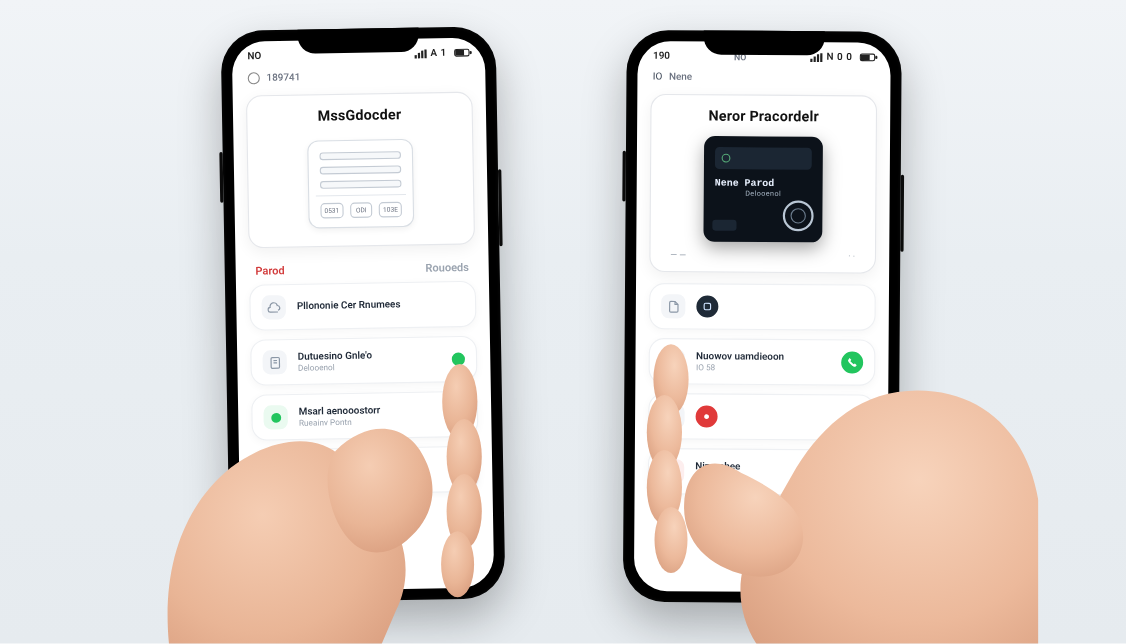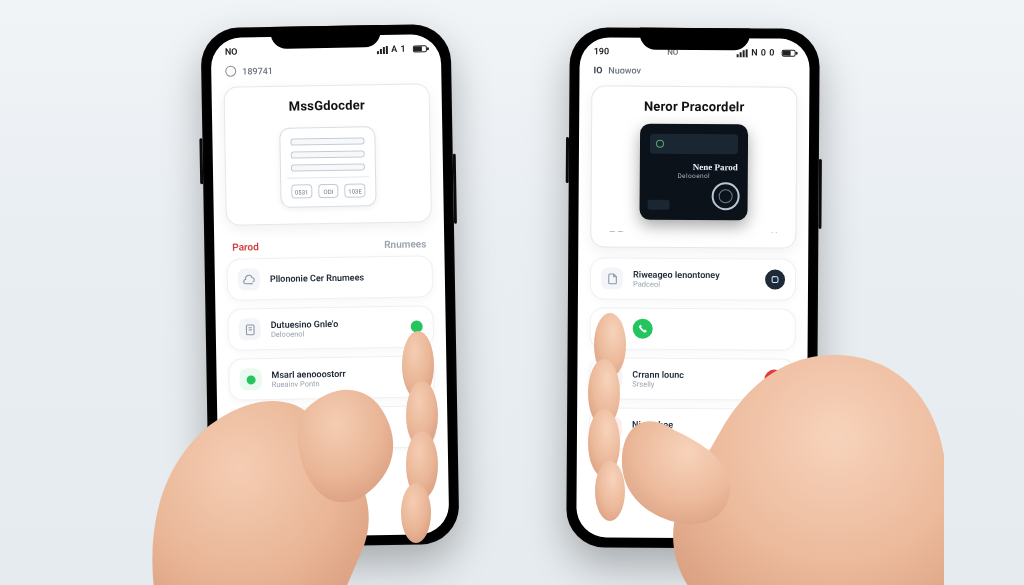--- a/index.html
+++ b/index.html
@@ -140,22 +140,22 @@
     color:#e9f1ff;
     position:relative;
     box-shadow: 0 6px 16px rgba(0,0,0,.35);
   }
   .device-ico .top{
     height:20px; background:#1b2633; border-radius:4px; display:flex; align-items:center; padding:0 6px; gap:5px;
   }
   .device-ico .top i{ width:8px;height:8px;border:1px solid #5a7; border-radius:50%; }
   .device-ico .top b{ flex:1; }
   .device-ico .label{
-    margin-top:8px; text-align:right; font-size:9px; font-weight:600;
-    font-family: Liberation Serif, serif;
+    margin-top:8px; text-align:left; font-size:9px; font-weight:600;
+    font-family: Liberation Mono, monospace;
   }
   .device-ico .cap{
     text-align:center; font-size:6.5px; color:#a9b7c6; letter-spacing:.4px;
   }
   .device-ico .rim{
     width:28px;height:28px;border:2px solid #b9c6d4;border-radius:50%;
     position:absolute; right:8px; bottom:10px;
   }
   .device-ico .rim::after{
     content:""; position:absolute; inset:5px; border:1px solid #6b7b8c; border-radius:50%;
@@ -246,21 +246,21 @@
         <div class="knobs">
           <span>0531</span>
           <span>ODI</span>
           <span>103E</span>
         </div>
       </div>
     </div>
 
     <div class="tabs">
       <span class="tab active">Parod</span>
-      <span class="tab">Rnumees</span>
+      <span class="tab">Rouoeds</span>
     </div>
 
     <div class="list">
 
       <div class="row">
         <span class="ico">
           <svg viewBox="0 0 24 24" fill="none" stroke="currentColor" stroke-width="2">
               <path d="M18 16a4 4 0 0 0-1-7.9A6 6 0 0 0 5 11a4 4 0 0 0 1 8h12"></path>
             </svg>
         </span>
@@ -321,22 +321,22 @@
       <span>190</span>
       <span style="font-size:8px;color:#6b7280">NO</span>
       <span class="right">
         <span class="sig"></span>
         <span>N 0 0</span>
         <span class="bat"><i></i></span>
       </span>
     </div>
 
     <div class="subheader">
-      <span style="font-weight:700;color:#374151">IO</span>
-      <span>Nuowov</span>
+      <span style="font-weight:400;color:#374151">IO</span>
+      <span>Nene</span>
     </div>
 
     <div class="hero">
       <h1>Neror Pracordelr</h1>
       <div class="device-ico">
         <div class="top">
             <i></i>
             <b></b>
           </div>
         <div class="label">Nene Parod</div>
@@ -353,56 +353,52 @@
 
     <div class="list">
 
       <div class="row">
         <span class="ico">
           <svg viewBox="0 0 24 24" fill="none" stroke="currentColor" stroke-width="2">
               <path d="M14 3H7a2 2 0 0 0-2 2v14a2 2 0 0 0 2 2h10a2 2 0 0 0 2-2V8z"></path>
               <path d="M14 3v5h5"></path>
             </svg>
         </span>
-        <span class="txt">
-          <div class="ttl">Riweageo Ienontoney</div>
-          <div class="sub">Padceol</div>
-        </span>
         <span class="act dark">
           <svg width="10" height="10" viewBox="0 0 24 24" fill="none" stroke="#cfe3ff" stroke-width="2.5">
               <rect x="5" y="5" width="14" height="14" rx="3"></rect>
             </svg>
         </span>
       </div>
 
       <div class="row">
         <span class="ico">
           <svg viewBox="0 0 24 24" fill="currentColor">
               <rect x="4" y="12" width="3" height="8"></rect>
               <rect x="10" y="7" width="3" height="13"></rect>
               <rect x="16" y="4" width="3" height="16"></rect>
             </svg>
         </span>
+        <span class="txt">
+          <div class="ttl">Nuowov uamdieoon</div>
+          <div class="sub">IO 58</div>
+        </span>
         <span class="act green">
           <svg width="10" height="10" viewBox="0 0 24 24" fill="#fff">
               <path d="M6 2l4 4-2 3 7 7 3-2 4 4-3 3c-2 1-5 0-9-4S2 9 3 7z"></path>
             </svg>
         </span>
       </div>
 
       <div class="row">
         <span class="ico">
           <svg viewBox="0 0 24 24" fill="none" stroke="currentColor" stroke-width="2">
               <circle cx="12" cy="12" r="8"></circle>
               <path d="M12 8v4l3 2"></path>
             </svg>
-        </span>
-        <span class="txt">
-          <div class="ttl">Crrann lounc</div>
-          <div class="sub">Srselly</div>
         </span>
         <span class="act red">●</span>
       </div>
 
       <div class="row">
         <span class="ico" style="background:#fdeeee">
           <span style="width:9px;height:9px;border-radius:50%;background:#e03a3a"></span>
         </span>
         <span class="txt">
           <div class="ttl">Nimochee</div>

